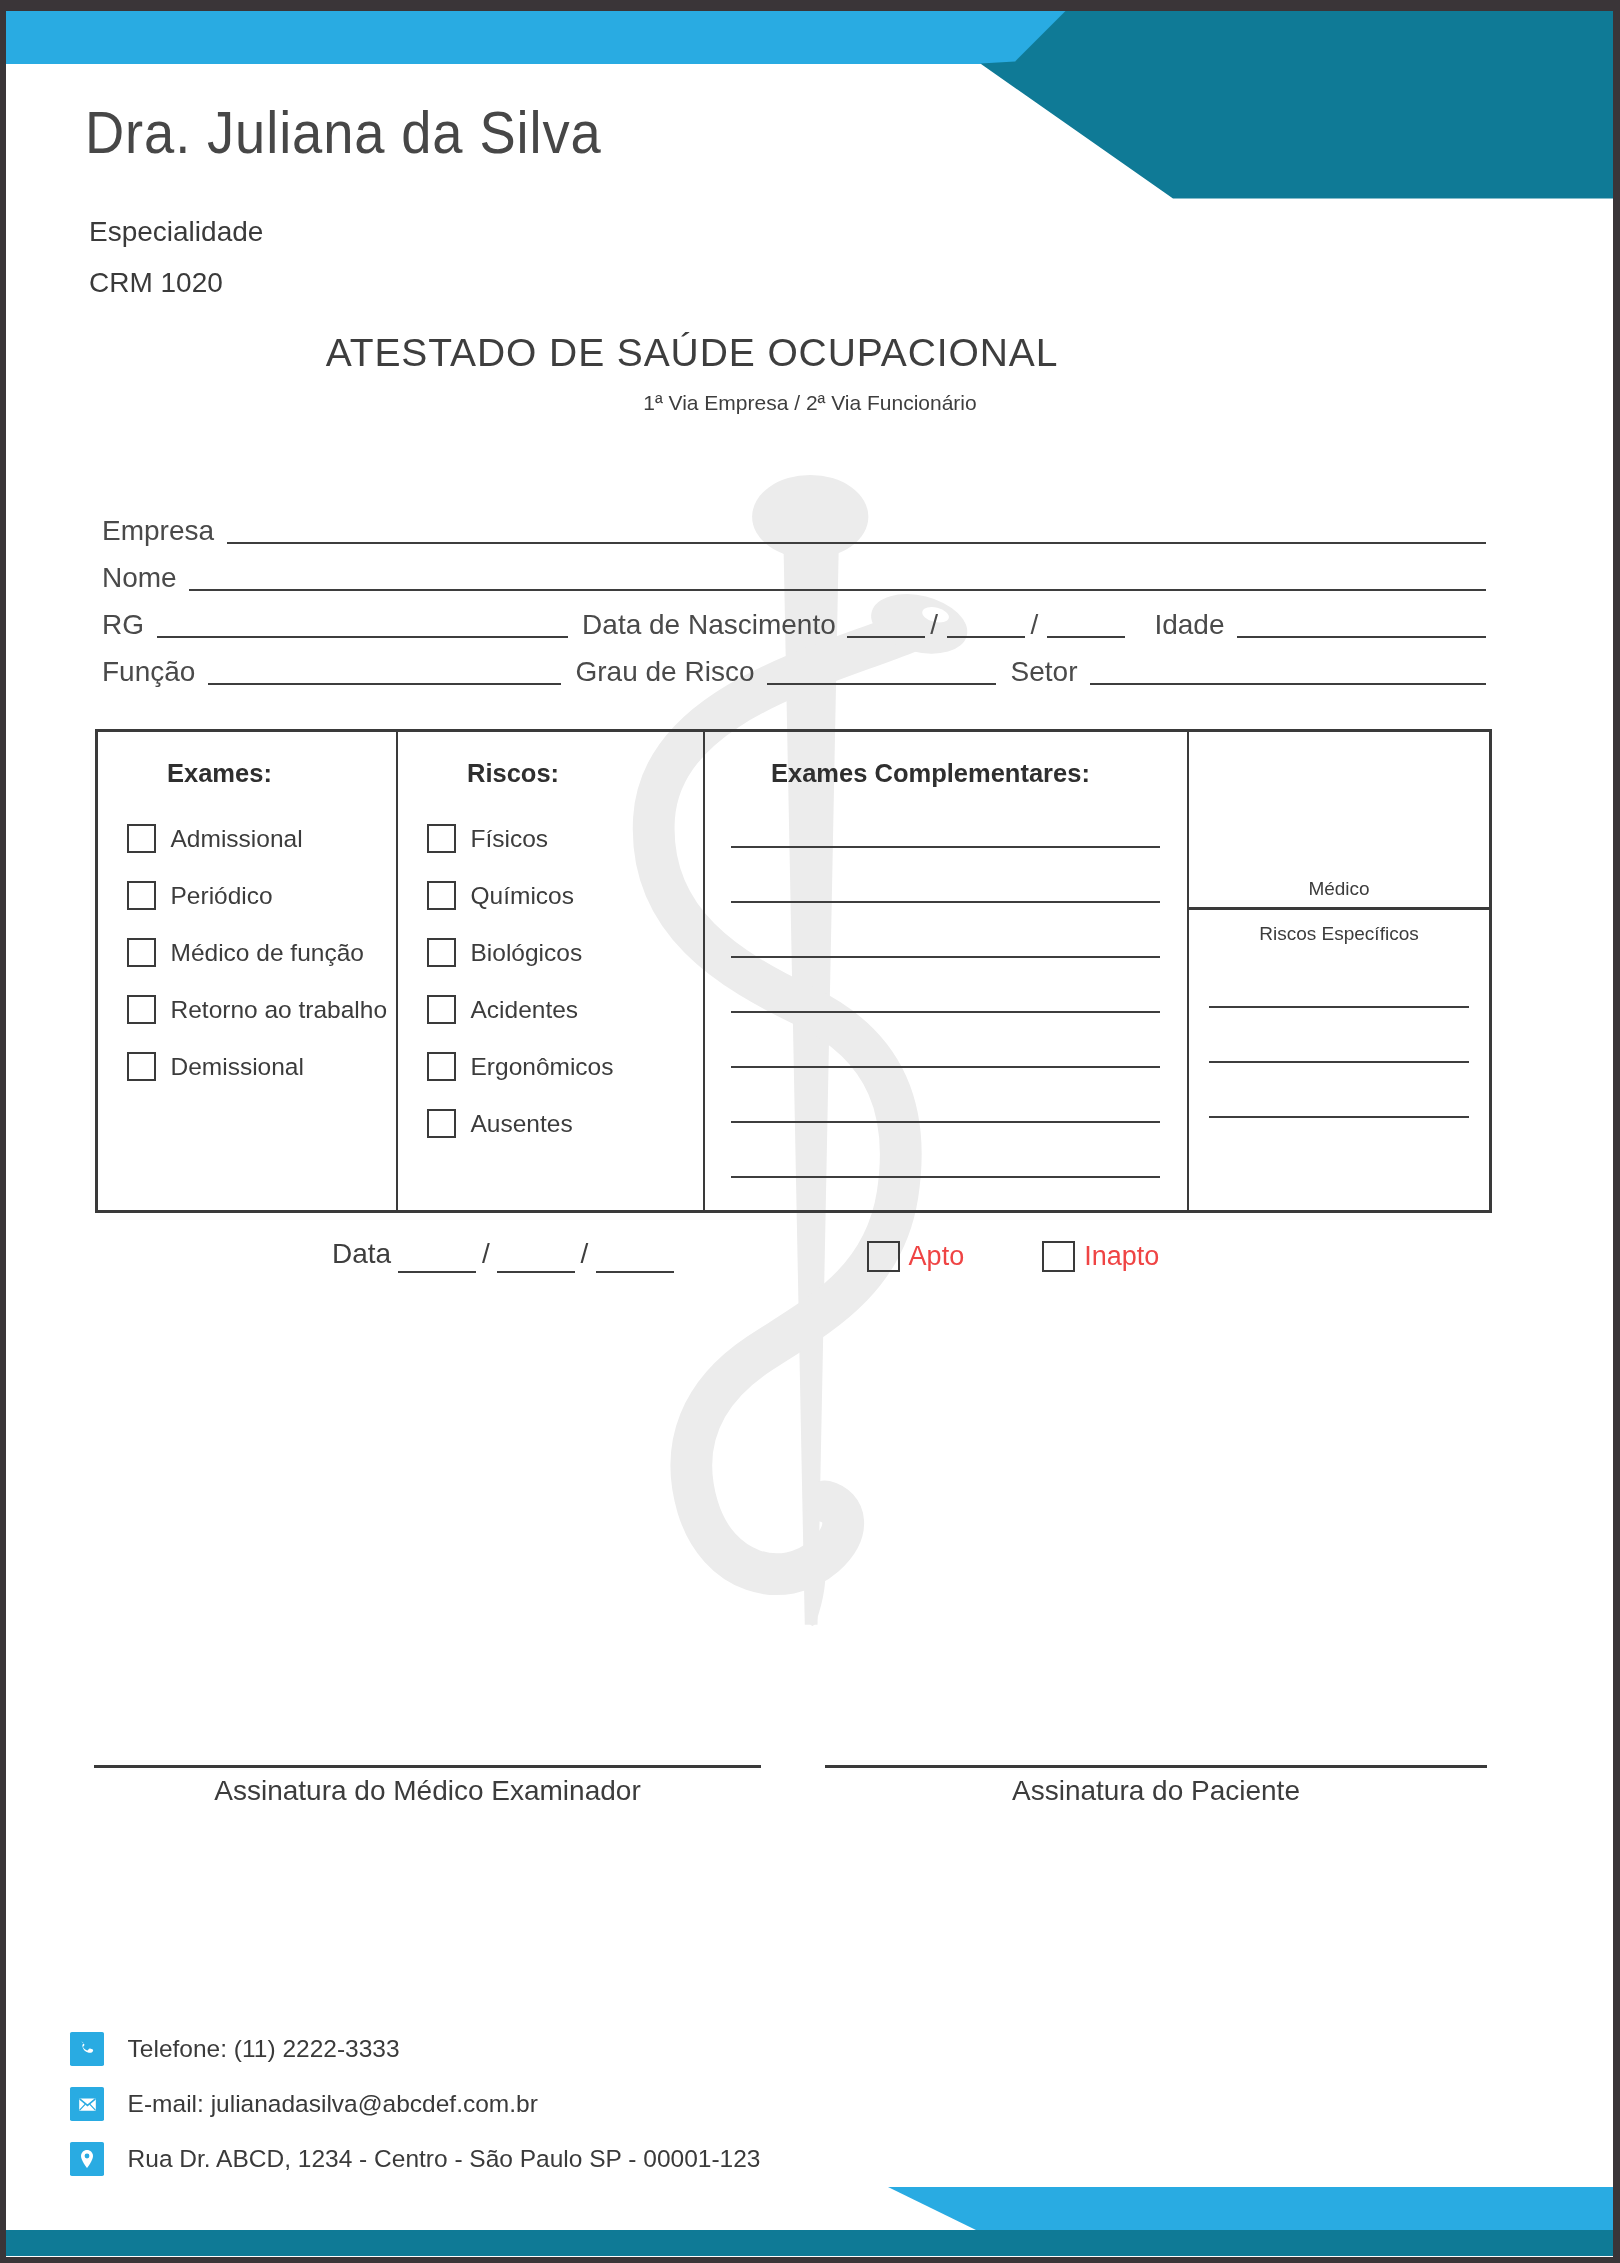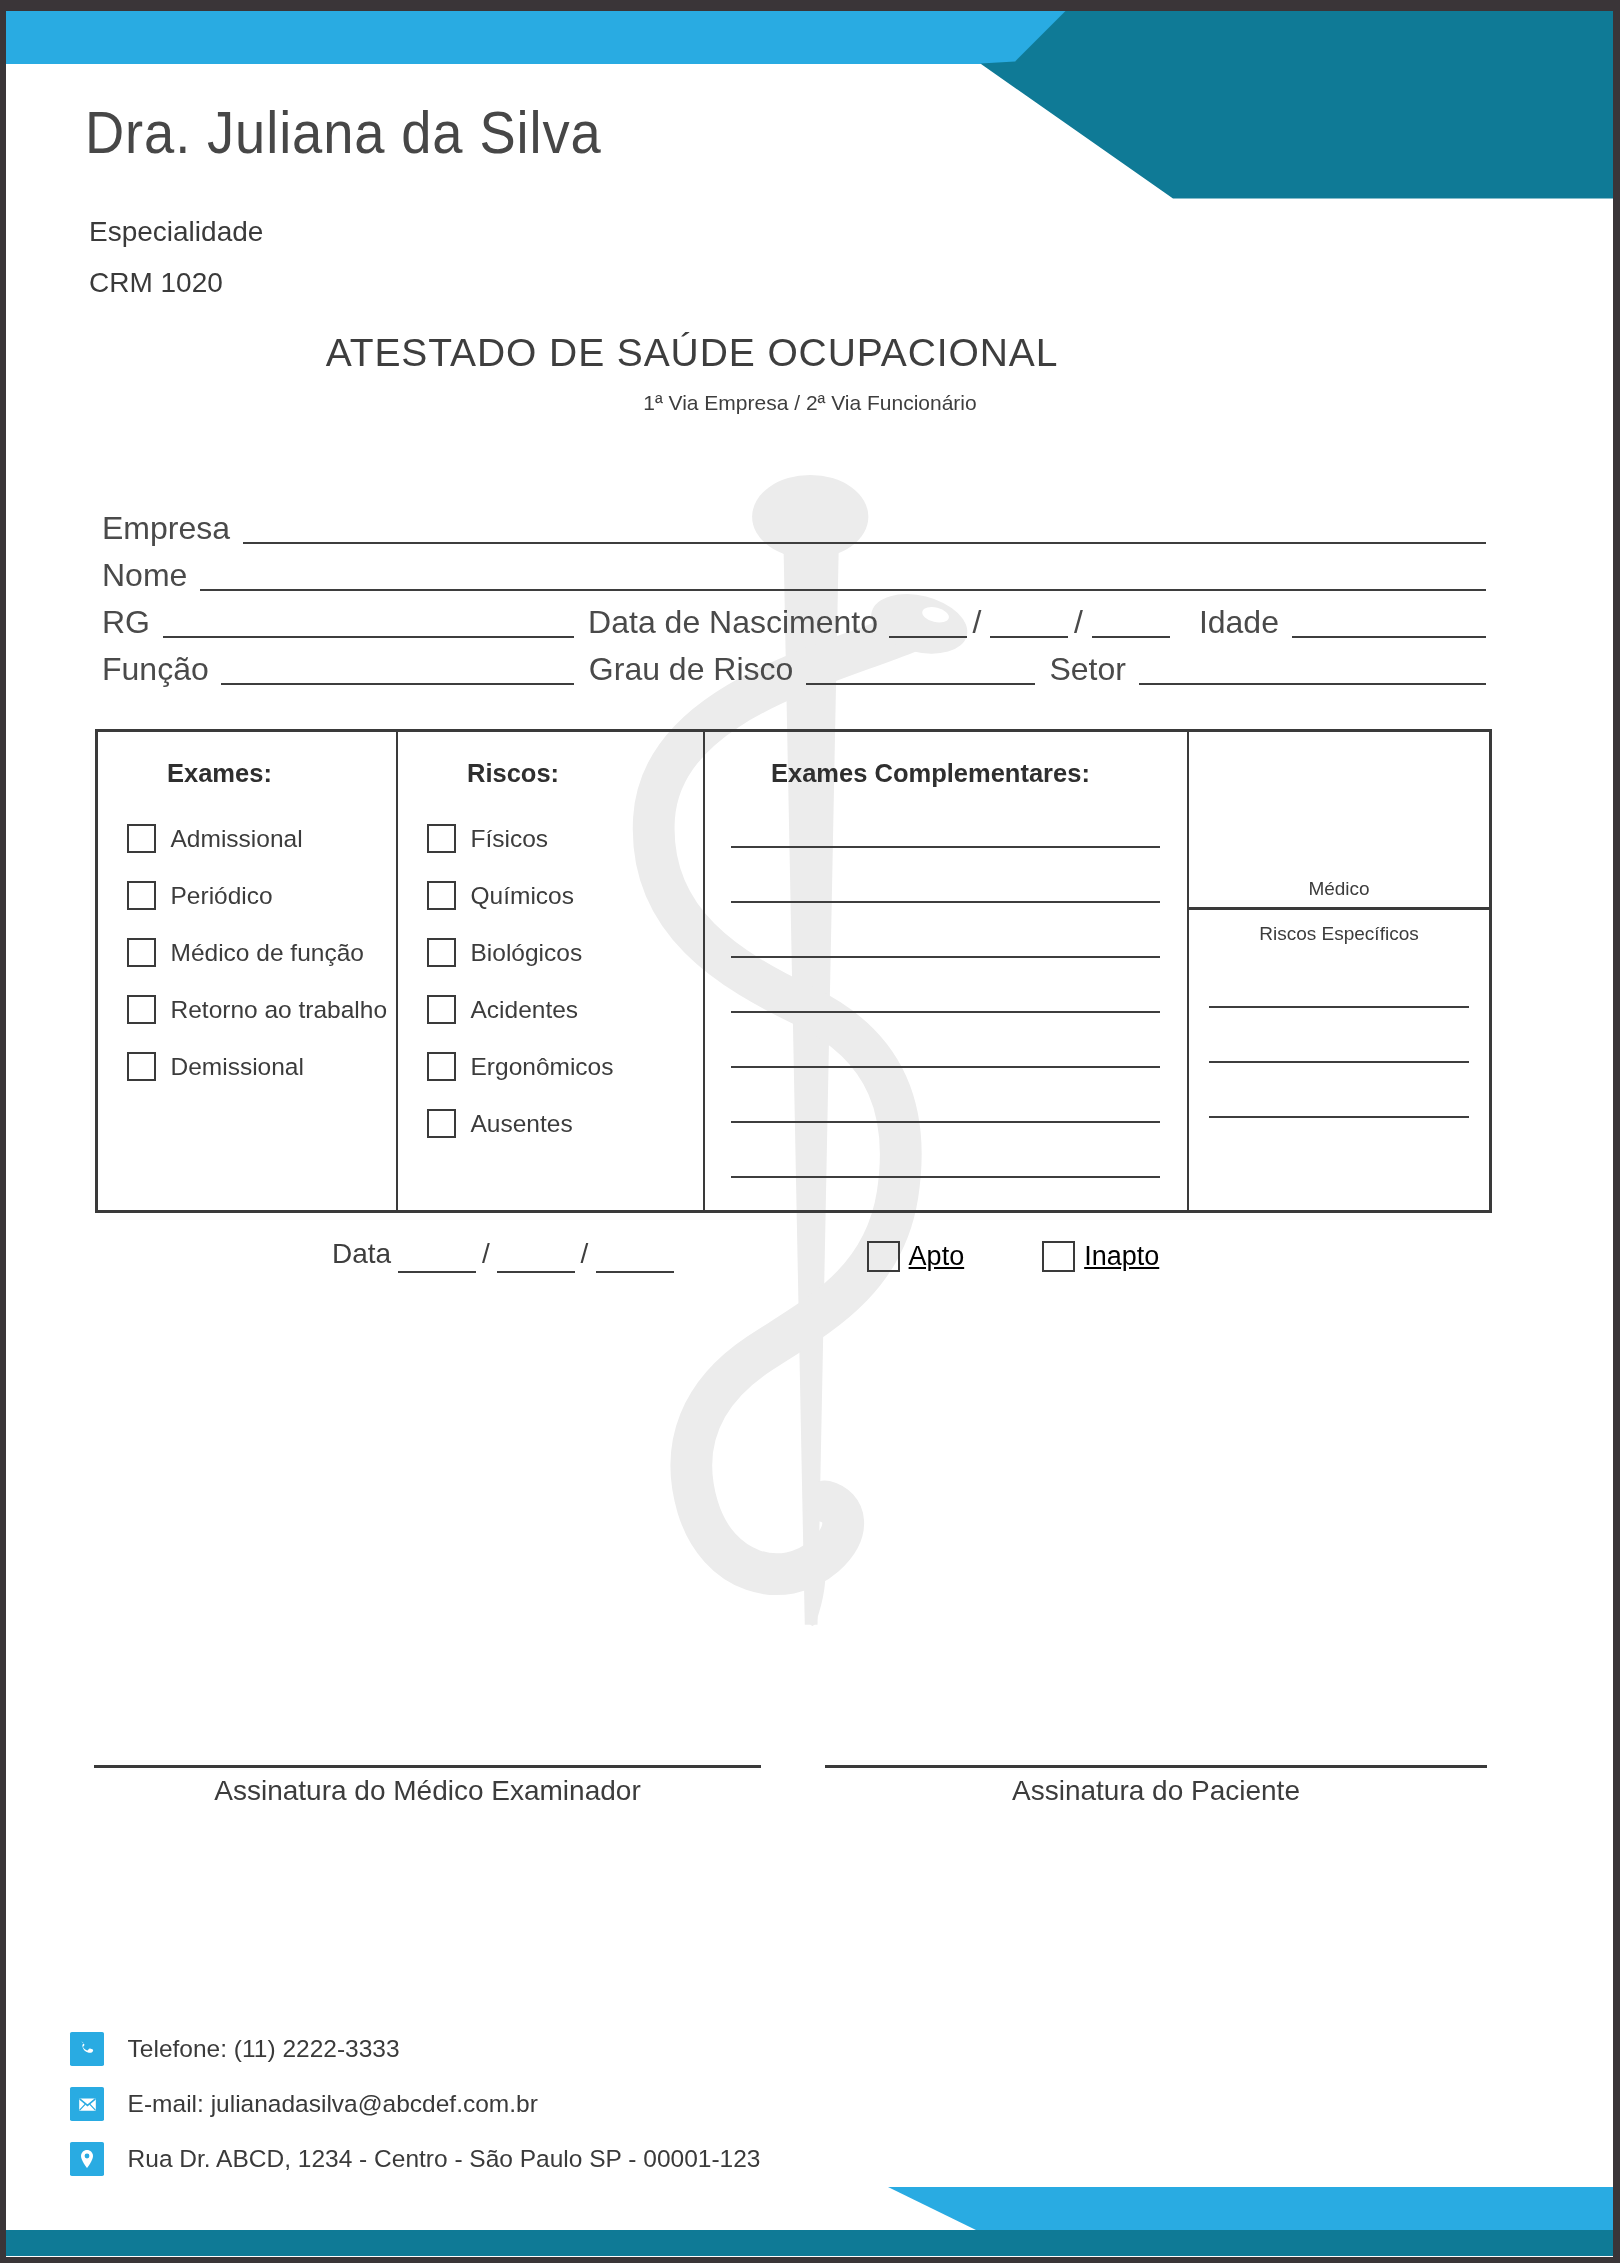--- a/index.html
+++ b/index.html
@@ -56,21 +56,21 @@
     text-align:center;font-size:39px;letter-spacing:0.9px;color:#3e3e3e;
     font-stretch:condensed;
   }
   .doc-subtitle{
     position:absolute;left:0;top:391px;width:1620px;
     text-align:center;font-size:21px;color:#3e3e3e;
   }
 
   
   .fields{position:absolute;left:102px;top:502px;width:1384px;}
-  .frow{display:flex;align-items:flex-end;height:47px;font-size:32px;color:#4a4a4a;white-space:nowrap;}
+  .frow{display:flex;align-items:flex-end;height:47px;font-size:28px;color:#4a4a4a;white-space:nowrap;}
   .frow .lbl{padding:0 3.6px 1.8px 0;}
   .uline{height:0;border-bottom:2.7px solid #3e3e3e;flex-grow:1;margin:0 0 5.5px 9px;}
   .uline.fix470{flex-grow:0;width:411px;}
   .uline.fix385{flex-grow:0;width:353px;}
   .uline.fix250{flex-grow:0;width:229px;}
   .uline.seg{flex-grow:0;width:78px;margin-left:7.3px;margin-right:0;}
   .slash{padding:0 1.8px 1.8px 5.5px;}
   .frow .gap{width:14.5px;}
 
   
@@ -105,21 +105,21 @@
 
   
   .result-row{position:absolute;left:332px;top:1238px;display:flex;align-items:center;
     font-size:28px;color:#3e3e3e;white-space:nowrap;}
   .result-row .dlbl{padding-bottom:5.5px;}
   .dseg{width:78px;border-bottom:2.7px solid #3e3e3e;height:31px;margin-left:7.3px;}
   .dslash{padding:0 0 5.5px 5.5px;}
   .aptbox{width:33px;height:31px;border:2.7px solid #3a3a3a;box-sizing:border-box;}
   .aptbox.first{margin-left:193px;}
   .aptbox.second{margin-left:78px;}
-  .aptlbl{font-size:27px;color:#000000;margin-left:9px;text-decoration:underline;}
+  .aptlbl{font-size:27px;color:#ef4444;margin-left:9px;}
 
   
   .sig{position:absolute;top:1765px;text-align:center;}
   .sig .sigline{border-top:3.6px solid #3a3a3a;height:0;}
   .sig .siglbl{font-size:28px;color:#3c3c3c;margin-top:7.3px;}
   .sig.left{left:94px;width:667px;}
   .sig.right{left:825px;width:662px;}
 
   
   .contact{position:absolute;left:70px;top:2032px;}

